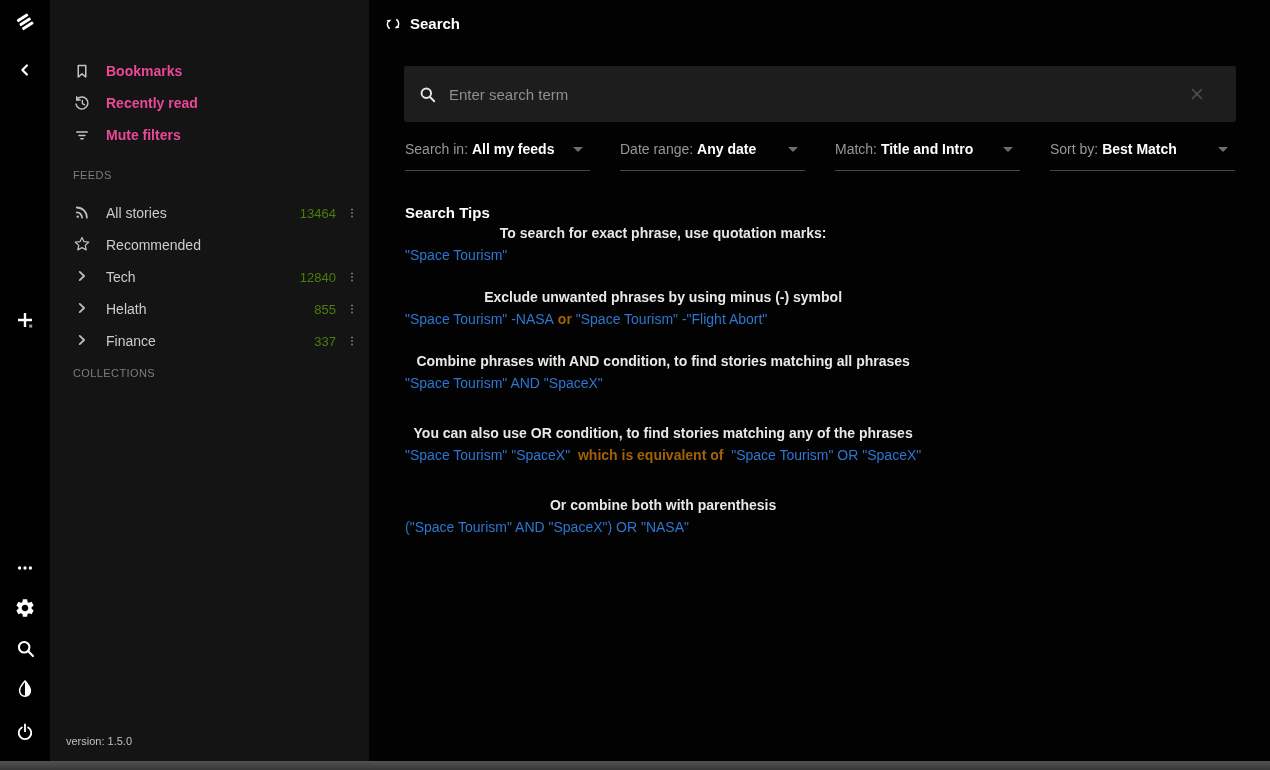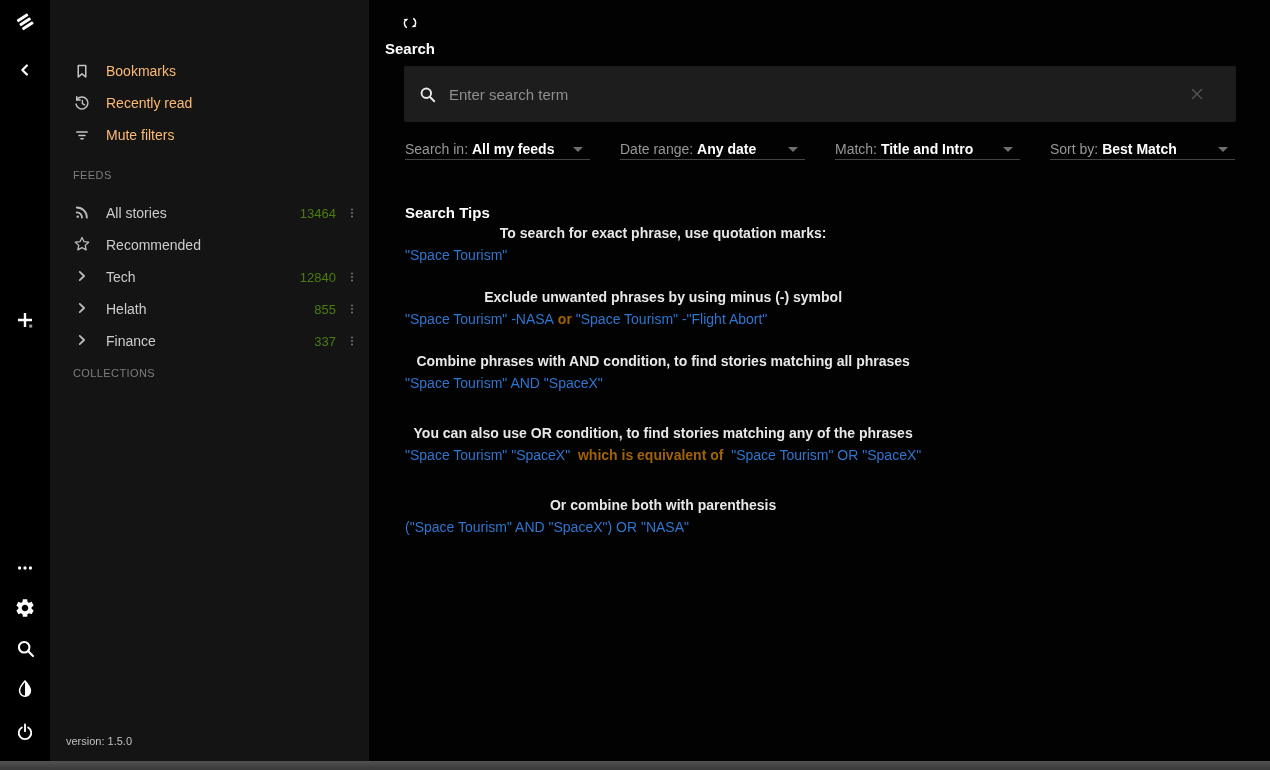--- a/index.html
+++ b/index.html
@@ -13,44 +13,44 @@
   }
   svg { display:block; }
 
   
   .rail { position:absolute; left:0; top:0; width:50px; height:770px; background:#000; z-index:3; }
   .rail-btn { position:absolute; left:0; width:50px; height:28px; display:flex; align-items:center; justify-content:center; color:#fff; cursor:pointer; }
 
   
   .sidebar { position:absolute; left:50px; top:0; width:319px; height:770px; background:#141414; z-index:2; }
   .side-top { padding-top:55px; }
-  .side-item { display:flex; align-items:center; height:32px; padding:0 12px 0 23px; color:#fdba74; font-size:14px; cursor:pointer; }
+  .side-item { display:flex; align-items:center; height:32px; padding:0 12px 0 23px; color:#ec4899; font-size:14px; cursor:pointer;font-weight:bold; }
   .side-item .ic { width:18px; height:18px; margin-right:15px; color:#c4c4c4; flex:none; }
   .section-label { padding:0 12px 0 23px; margin-top:15px; margin-bottom:5px; height:18px; line-height:18px; color:#7e7e7e; font-size:11px; letter-spacing:.4px; }
   .feed-row { display:flex; align-items:flex-end; height:32px; padding:0 9px 0 23px; color:#cccccc; font-size:14px; cursor:pointer; }
   .feed-row .ic { width:18px; height:18px; margin-right:15px; color:#bdbdbd; flex:none; }
   .count { margin-left:auto; color:#4d7c0f; font-size:13px; }
   .dots { width:16px; margin-left:8px; color:#757575; flex:none; display:flex; justify-content:center; cursor:pointer; }
   .dots.hidden { visibility:hidden; }
   .version { position:absolute; left:16px; bottom:23px; font-size:11px; color:#c0c0c0; }
 
   
   .main { position:absolute; left:369px; top:0; width:901px; height:770px; background:#020202; z-index:1; }
-  .page-header { position:absolute; left:16px; top:15px; display:flex; align-items:center; gap:9px; color:#fff;flex-direction:column; }
+  .page-header { position:absolute; left:16px; top:15px; display:flex; align-items:center; gap:9px; color:#fff; }
   .page-title { font-size:15px; font-weight:bold; color:#fff; }
   .sync { color:#e8e8e8; cursor:pointer; }
 
   .searchbox { position:absolute; left:35px; top:66px; width:832px; height:56px; background:#1d1d1d; border-radius:2px; display:flex; align-items:center; padding:0 18px 0 14px; }
   .searchbox .mag { color:#e8e8e8; margin-right:12px; flex:none; }
   .searchbox input { flex:1; background:transparent; border:0; outline:0; color:#e8e8e8; font-size:15px; font-family:inherit; }
   .searchbox input::placeholder { color:#8f8f8f; opacity:1; }
   .clear-btn { color:#505050; flex:none; cursor:pointer; margin-right:12px; }
 
   .filters { position:absolute; left:36px; top:141px; display:flex; gap:30px; }
-  .filter { width:185px; position:relative; padding-bottom:2px; border-bottom:1px solid #454545; font-size:14px; white-space:nowrap; cursor:pointer; }
+  .filter { width:185px; position:relative; padding-bottom:13px; border-bottom:1px solid #454545; font-size:14px; white-space:nowrap; cursor:pointer; }
   .filter .lab { color:#989898; }
   .filter .val { color:#fff; font-weight:bold; }
   .filter .arrow { position:absolute; right:7px; top:6px; width:0; height:0; border-left:5px solid transparent; border-right:5px solid transparent; border-top:5px solid #6e6e6e; }
 
   .tips { position:absolute; left:36px; top:204px; font-size:14px; }
   .tips h3 { font-size:15px; font-weight:bold; color:#fff; height:18px; line-height:18px; margin-bottom:0; }
   .tip { line-height:22px; }
   .tip .head { color:#e8e8e8; font-weight:bold;text-align:center; }
   .tip .ex a, .tip .ex .link { color:#2e76d0; text-decoration:none; cursor:pointer; }
   .tip .ex .plain { color:#a16207; font-weight:bold; }

